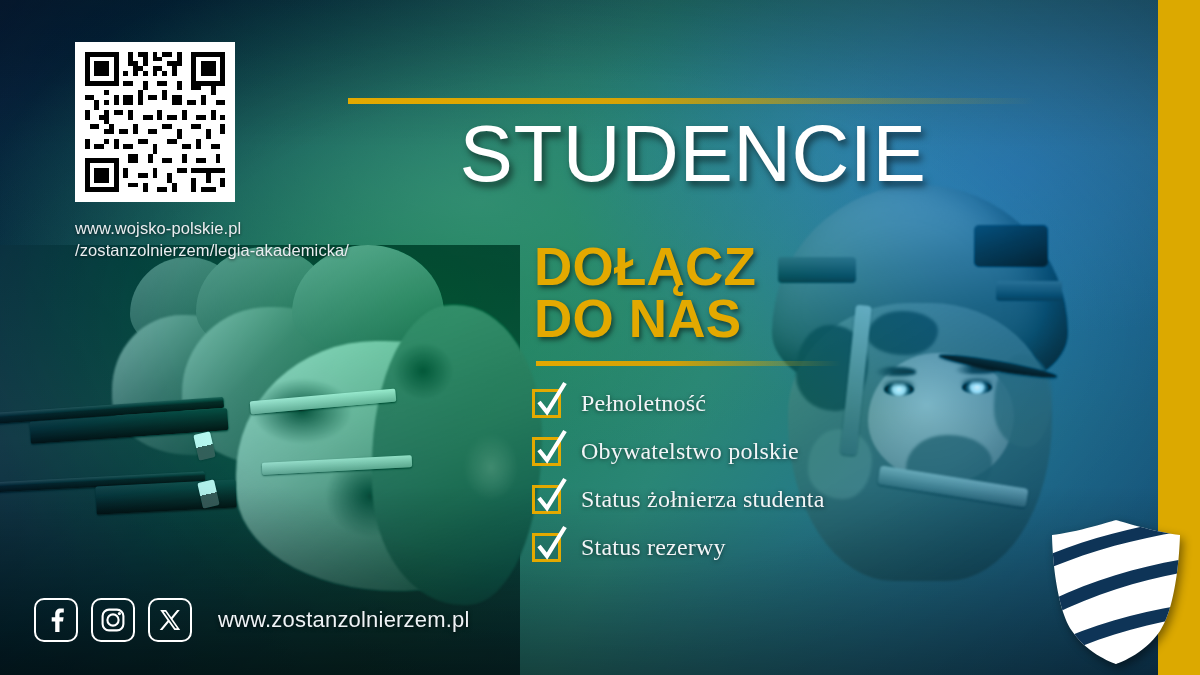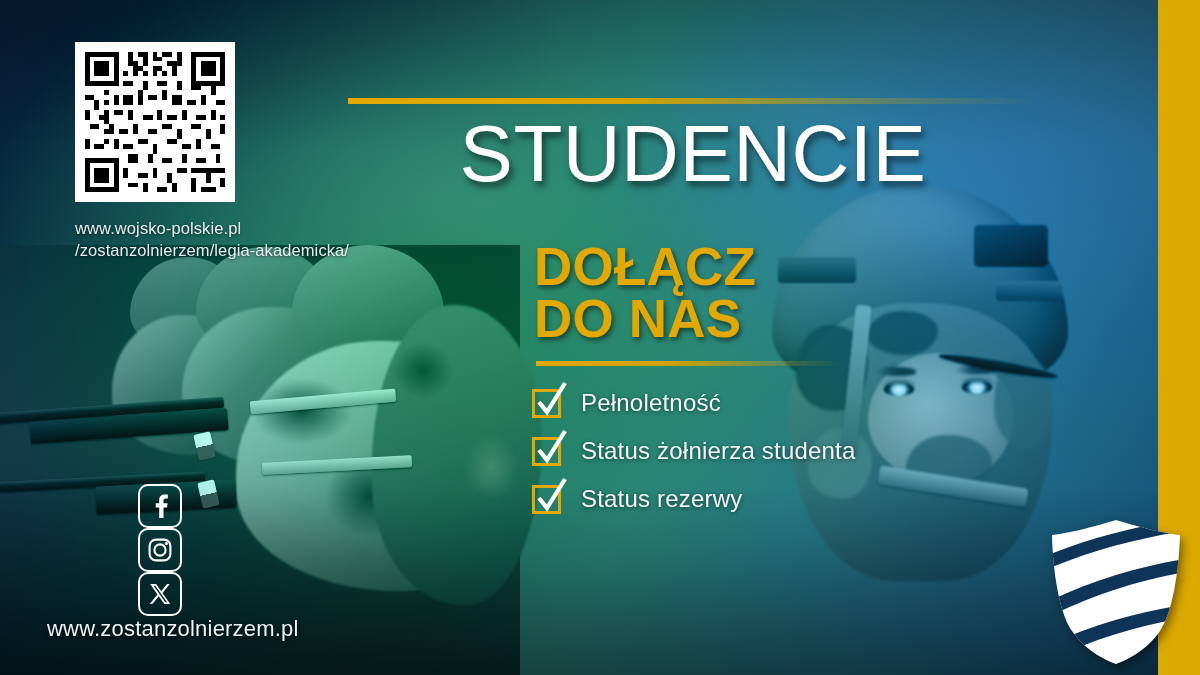--- a/index.html
+++ b/index.html
@@ -213,21 +213,21 @@
   .rule-cta {
     position: absolute;
     left: 536px; top: 361px;
     width: 305px; height: 5px;
     background: linear-gradient(90deg, #E3A900 0%, #cfa008 45%, rgba(227,169,0,.2) 85%, rgba(227,169,0,0) 100%);
   }
 
   
   .checklist {
     position: absolute;
-    left: 532px; top: 380px;
+    left: 532px; top: 380px; font-family: Liberation Serif, serif;
   }
   .check-row {
     display: flex;
     align-items: center;
     height: 46px;
     margin-bottom: 2px;
   }
   .checkbox {
     position: relative;
     width: 29px; height: 29px;
@@ -254,21 +254,20 @@
     align-items: flex-end;
     justify-content: center;
   }
 
   
   .footer {
     position: absolute;
     left: 34px; bottom: 33px;
     display: flex;
     align-items: center;
-    flex-direction: column;
   }
   .soc {
     width: 44px; height: 44px;
     border: 2px solid #ffffff;
     border-radius: 10px;
     margin-right: 13px;
     display: flex;
     align-items: center;
     justify-content: center;
     box-sizing: border-box;
@@ -487,20 +486,28 @@
 
     <div class="check-row">
       <span class="checkbox">
         <svg width="34" height="40" viewBox="0 0 34 40">
             <path d="M5 20 L13 30 L31 1" fill="none" stroke="#ffffff" stroke-width="4.2" stroke-linecap="butt" stroke-linejoin="miter"></path>
           </svg>
       </span>
       <span class="check-label">Pełnoletność</span>
     </div>
 
+    <div class="check-row">
+      <span class="checkbox">
+        <svg width="34" height="40" viewBox="0 0 34 40">
+            <path d="M5 20 L13 30 L31 1" fill="none" stroke="#ffffff" stroke-width="4.2" stroke-linecap="butt" stroke-linejoin="miter"></path>
+          </svg>
+      </span>
+      <span class="check-label">Obywatelstwo polskie</span>
+    </div>
 
     <div class="check-row">
       <span class="checkbox">
         <svg width="34" height="40" viewBox="0 0 34 40">
             <path d="M5 20 L13 30 L31 1" fill="none" stroke="#ffffff" stroke-width="4.2" stroke-linecap="butt" stroke-linejoin="miter"></path>
           </svg>
       </span>
       <span class="check-label">Status żołnierza studenta</span>
     </div>
 

